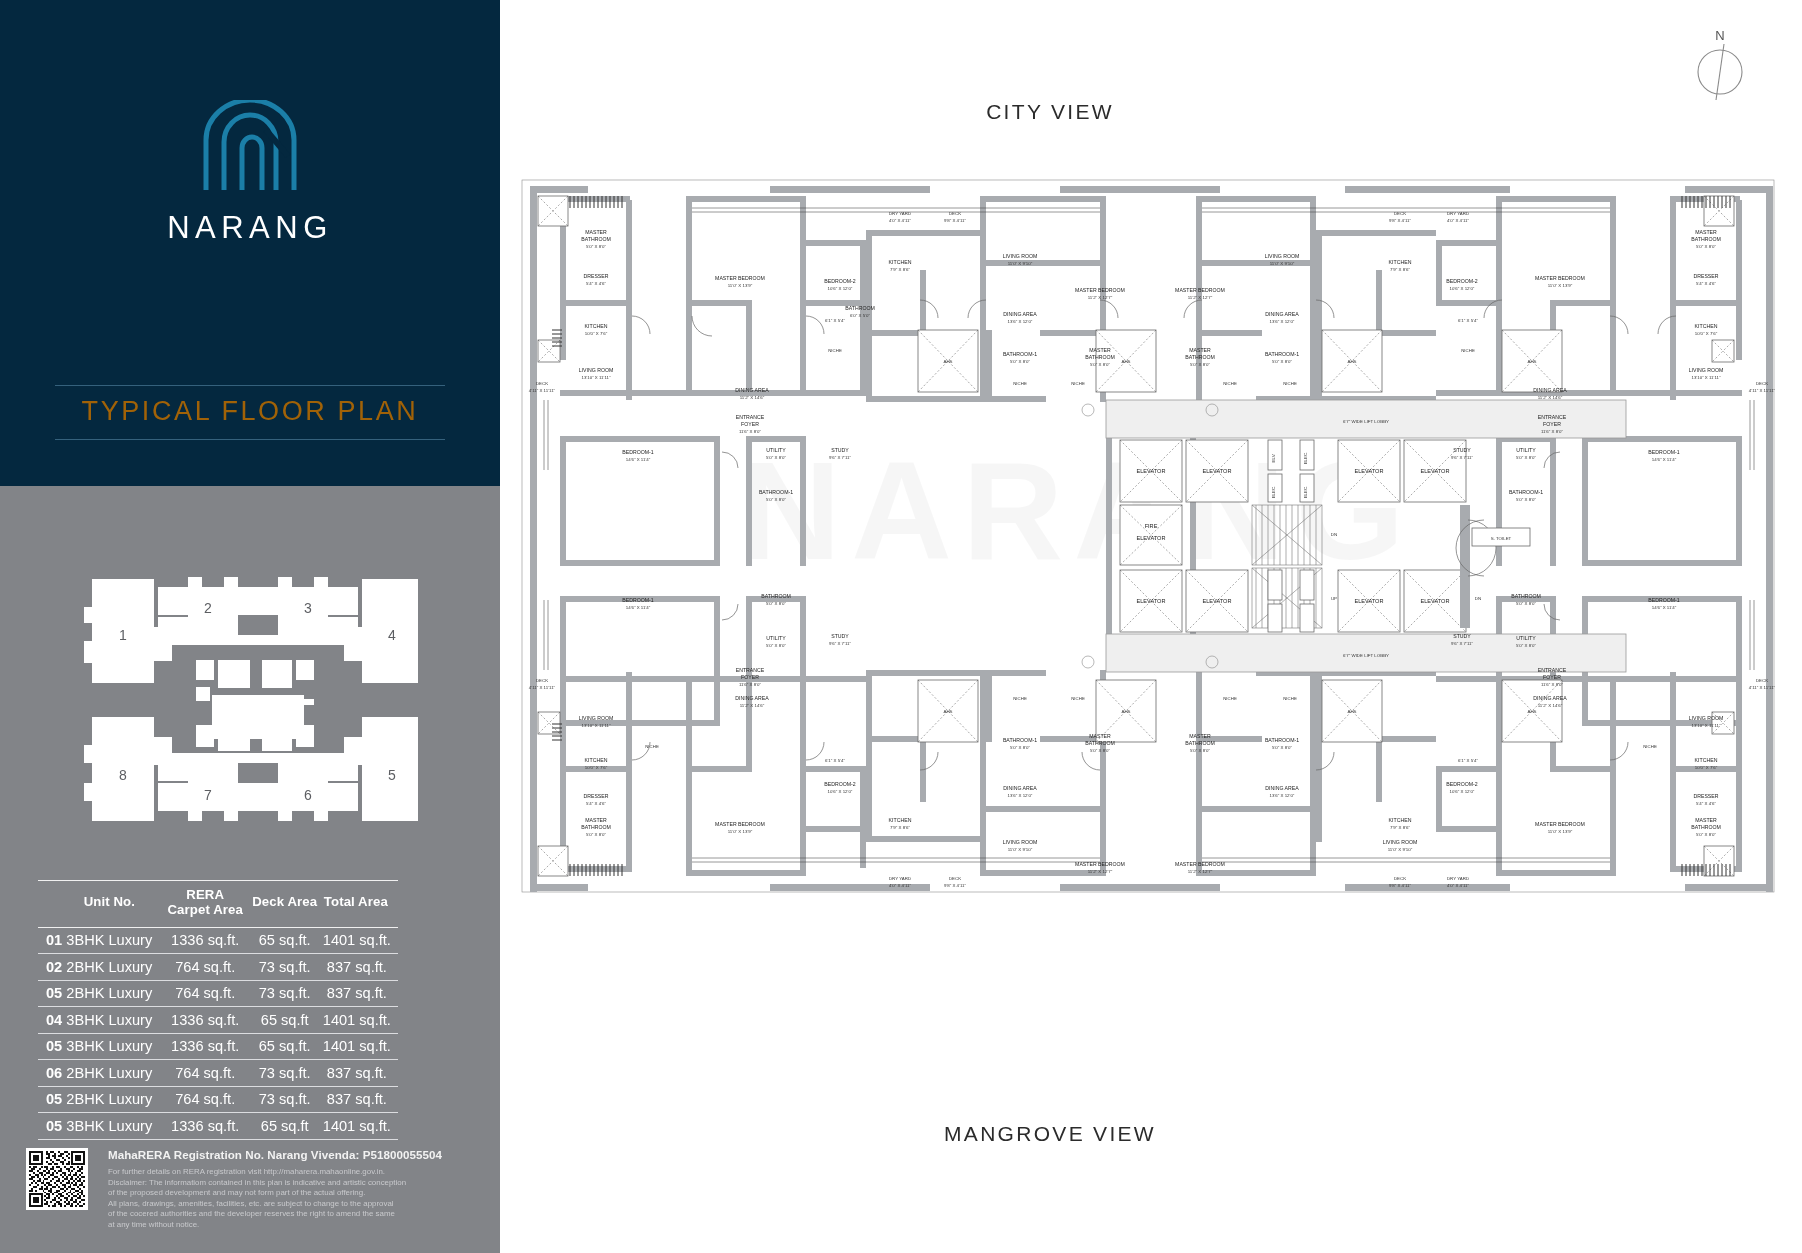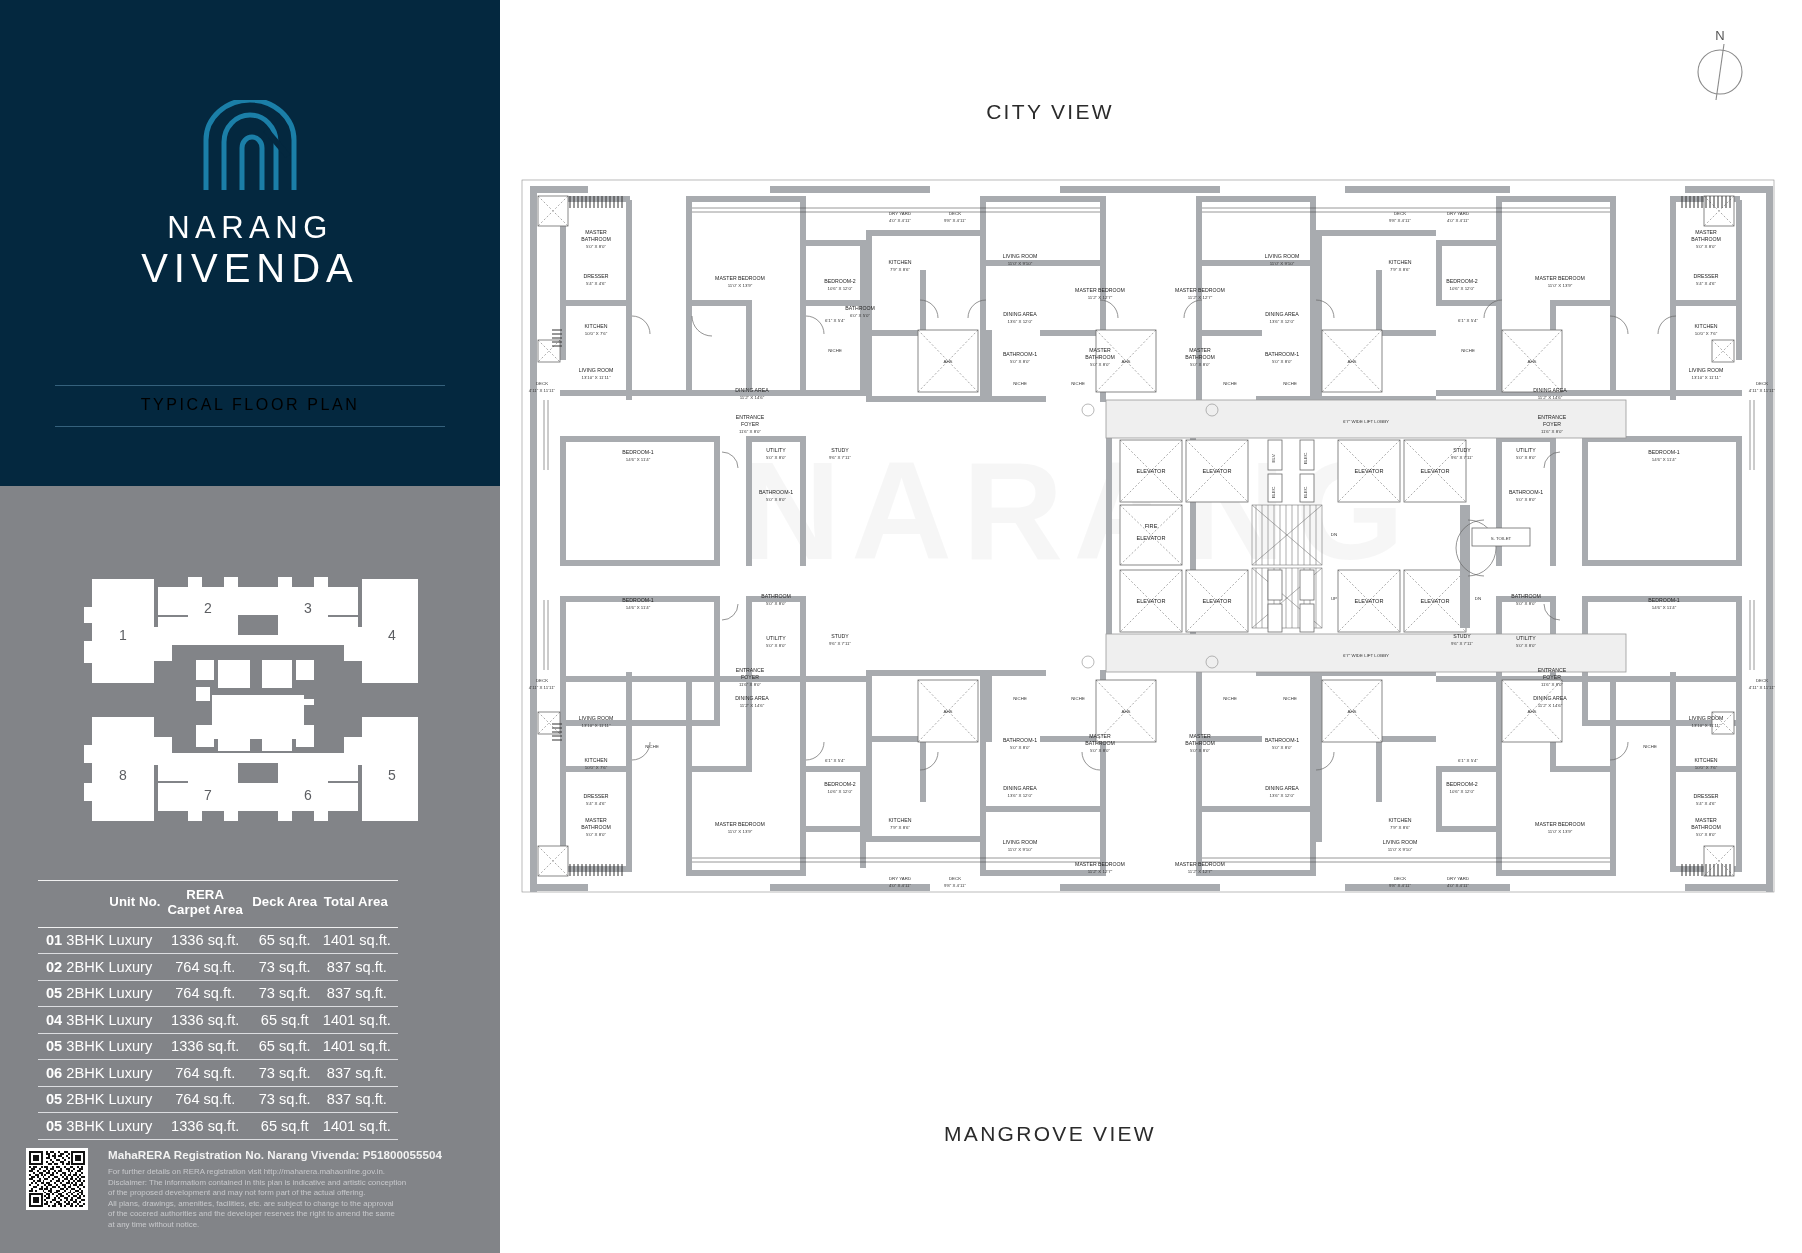--- a/index.html
+++ b/index.html
@@ -27,40 +27,40 @@
   .logo-mark { width: 100px; height: 92px; margin: 0 auto; display: block; }
   .logo-name {
     margin-top: 20px; color: #ffffff; font-size: 31px;
     letter-spacing: 5.5px; font-weight: 300; line-height: 1.05;
   }
   .logo-name .l2 { font-size: 40px; letter-spacing: 6px; display: block; margin-top: 2px; }
 
   .plan-title-box { position: absolute; left: 55px; top: 385px; width: 390px; }
   .rule { height: 1px; background: #35617c; width: 100%; }
   .plan-title {
-    color: #000000; font-size: 16px; letter-spacing: 2.6px;
+    color: #a16207; font-size: 27px; letter-spacing: 2.6px;
     text-align: center; padding: 10px 0 12px 0; font-weight: 400;
   }
 
   
   .keyplan { position: absolute; left: 62px; top: 565px; width: 356px; height: 270px; }
   .keyplan svg { width: 100%; height: 100%; display: block; }
 
   
   .unit-table {
     position: absolute; left: 38px; top: 880px; width: 360px;
     border-collapse: collapse; color: #ffffff;
   }
   .unit-table th, .unit-table td { padding: 0; }
   .unit-table thead th {
     font-size: 13.2px; font-weight: bold; padding: 7px 0 9px 0;
     border-top: 1.4px solid #f0f0f0; border-bottom: 1.4px solid #f0f0f0;
     line-height: 1.12; text-align: center; letter-spacing: .1px;
   }
-  .unit-table thead th.c-unit { text-align: right; padding-left: 20px; width: 125px; }
+  .unit-table thead th.c-unit { text-align: center; padding-left: 20px; width: 125px; }
   .unit-table thead th.c-rera { width: 95px; text-align: center; }
   .unit-table thead th.c-deck { width: 75px; margin-top: 26px; }
   .unit-table thead th.c-total { width: 80px; padding-right: 6px; }
   .unit-table tbody td {
     font-size: 14.6px; font-weight: 300; padding: 4.5px 0 5px 0;
     border-bottom: 1px solid #dcdde0; text-align: center; white-space: nowrap;
   }
   .unit-table tbody td.c-unit { text-align: left; padding-left: 8px; }
   .unit-table tbody td.c-total { padding-right: 4px; }
   .unit-no { font-weight: bold; text-align: center; }
@@ -106,21 +106,20 @@
 
     <div class="logo-wrap">
       <svg class="logo-mark" viewBox="0 0 100 92">
         <path d="M6 90 L6 40 A44 40 0 0 1 94 40 L94 90" fill="none" stroke="#1b7fa8" stroke-width="5"></path>
         <path d="M24 90 L24 42 A26 27 0 0 1 76 42 L76 90" fill="none" stroke="#1b7fa8" stroke-width="5"></path>
         <path d="M42 90 L42 48 A10 11 0 0 1 62 48 L62 90" fill="none" stroke="#1b7fa8" stroke-width="5"></path>
         <path d="M66 30 L88 56" fill="none" stroke="#04283f" stroke-width="6"></path>
       </svg>
       <div class="logo-name">
         <span>NARANG</span>
-        <span class="l2">VIVENDA</span>
       </div>
     </div>
 
     <div class="plan-title-box">
       <div class="rule"></div>
       <div class="plan-title">TYPICAL FLOOR PLAN</div>
       <div class="rule"></div>
     </div>
 
     <div class="keyplan">

